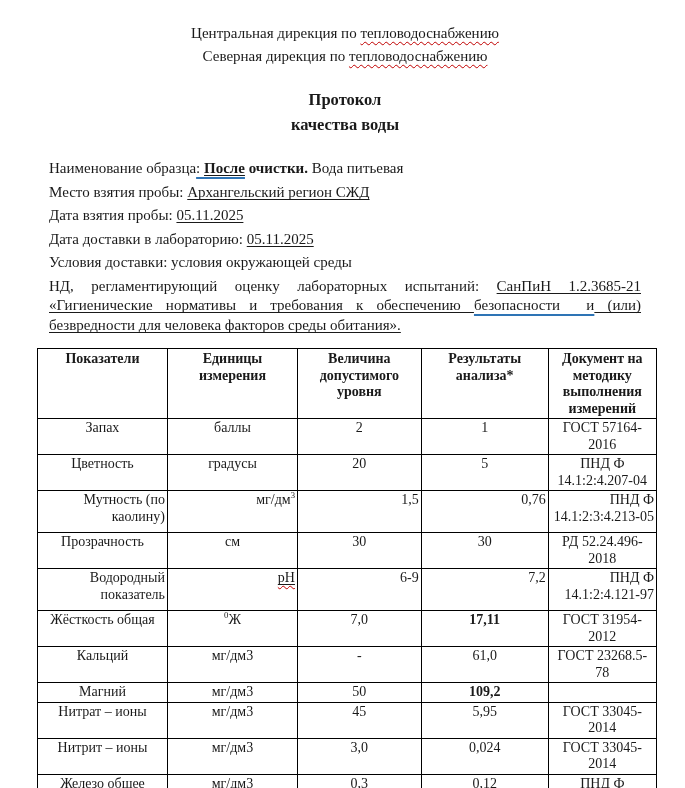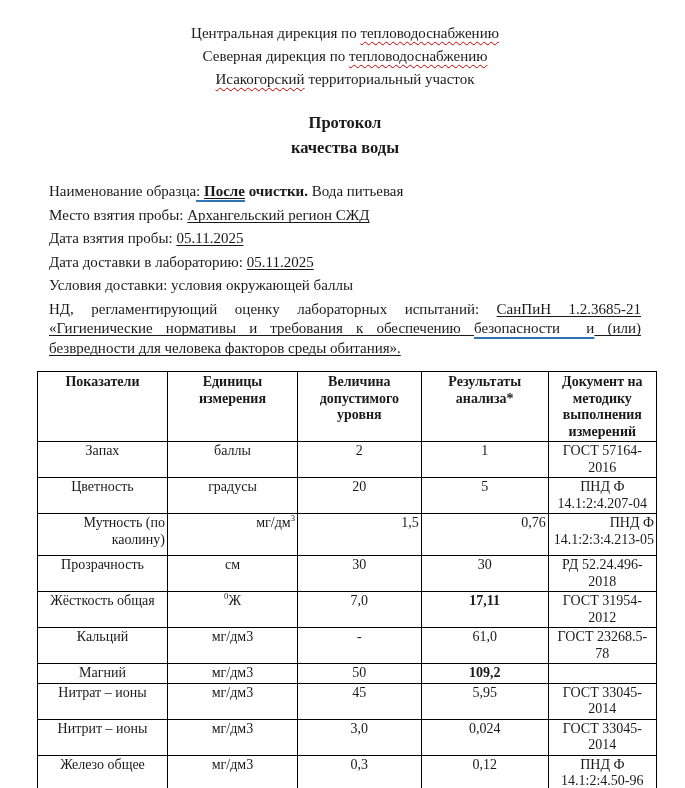--- a/index.html
+++ b/index.html
@@ -39,34 +39,33 @@
   tr.row-tall td { height:39px;text-align:right; }
 </style>
 </head>
 <body>
 
 <div class="page">
 
   <div class="org-block">
     <p class="org-line"><span>Центральная дирекция по </span><span class="wavy-red">тепловодоснабжению</span></p>
     <p class="org-line"><span>Северная дирекция по </span><span class="wavy-red">тепловодоснабжению</span></p>
-    <p class="org-line"><span class="wavy-red">Исакогорский</span><span> территориальный участок</span></p>
   </div>
 
   <div class="doc-title">
     <p>Протокол</p>
     <p>качества воды</p>
   </div>
 
   <div class="meta">
     <p><span>Наименование образца</span><span class="grammar"><span>: </span><span class="bold u">После</span></span><span class="bold"> очистки.</span><span> Вода питьевая</span></p>
     <p><span>Место взятия пробы: </span><span class="u">Архангельский регион СЖД</span></p>
     <p><span>Дата взятия пробы: </span><span class="u">05.11.2025</span></p>
     <p><span>Дата доставки в лабораторию: </span><span class="u">05.11.2025</span></p>
-    <p><span>Условия доставки: </span><span>условия окружающей баллы</span></p>
+    <p><span>Условия доставки: </span><span>условия окружающей среды</span></p>
     <p class="nd-line"><span>НД, регламентирующий оценку лабораторных испытаний: </span><span class="u">СанПиН 1.2.3685-21 «Гигиенические нормативы и требования к обеспечению </span><span class="u grammar">безопасности&nbsp; и</span><span class="u"> (или) безвредности для человека факторов среды обитания».</span></p>
   </div>
 
   <table class="quality">
     <colgroup>
       <col style="width:21%">
         <col style="width:21%">
         <col style="width:20%">
         <col style="width:20.5%">
         <col style="width:17.5%">
@@ -101,20 +100,27 @@
         <td>1,5</td>
         <td>0,76</td>
         <td class="c-doc">ПНД Ф 14.1:2:3:4.213-05</td>
       </tr>
       <tr>
         <td>Прозрачность</td>
         <td>см</td>
         <td>30</td>
         <td>30</td>
         <td class="c-doc">РД 52.24.496-2018</td>
+      </tr>
+      <tr class="row-tall">
+        <td>Водородный показатель</td>
+        <td><span class="wavy-red"><span class="u">рН</span></span></td>
+        <td>6-9</td>
+        <td>7,2</td>
+        <td class="c-doc">ПНД Ф 14.1:2:4.121-97</td>
       </tr>
       <tr>
         <td>Жёсткость общая</td>
         <td><sup>0</sup><span>Ж</span></td>
         <td>7,0</td>
         <td class="bold">17,11</td>
         <td class="c-doc">ГОСТ 31954-2012</td>
       </tr>
       <tr>
         <td>Кальций</td>

